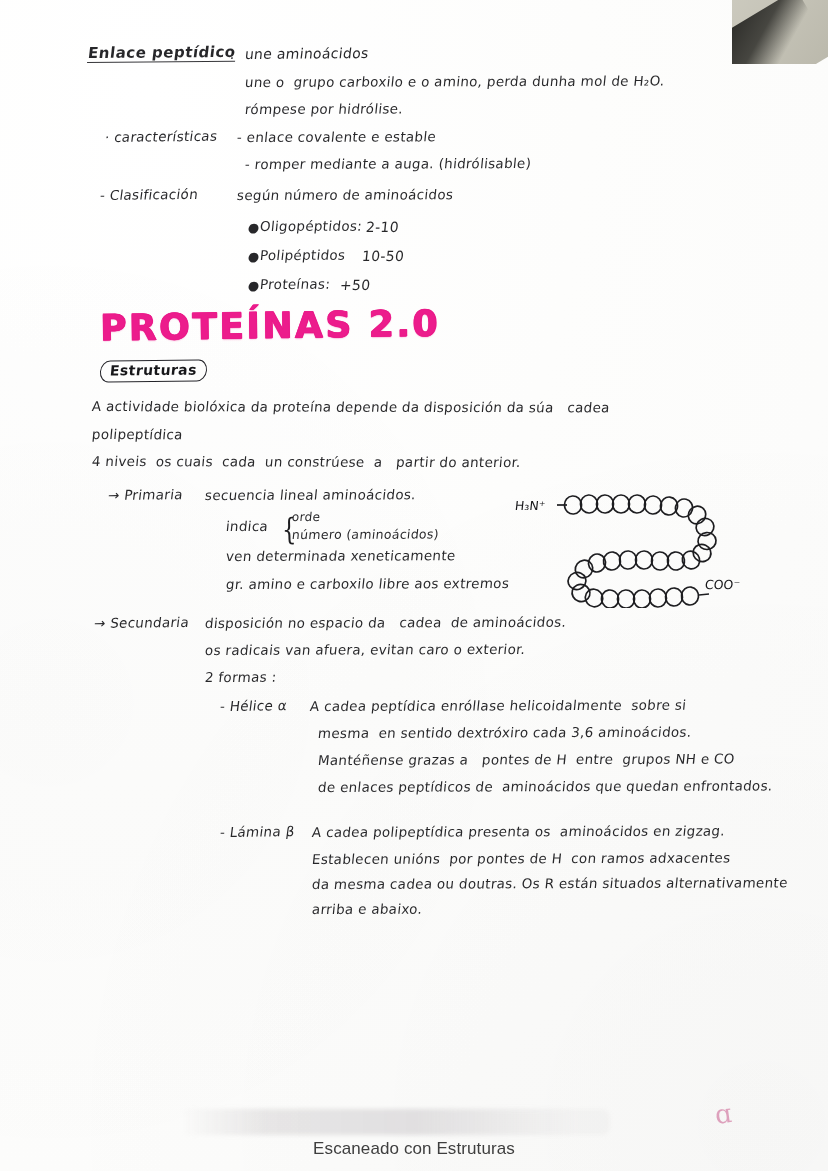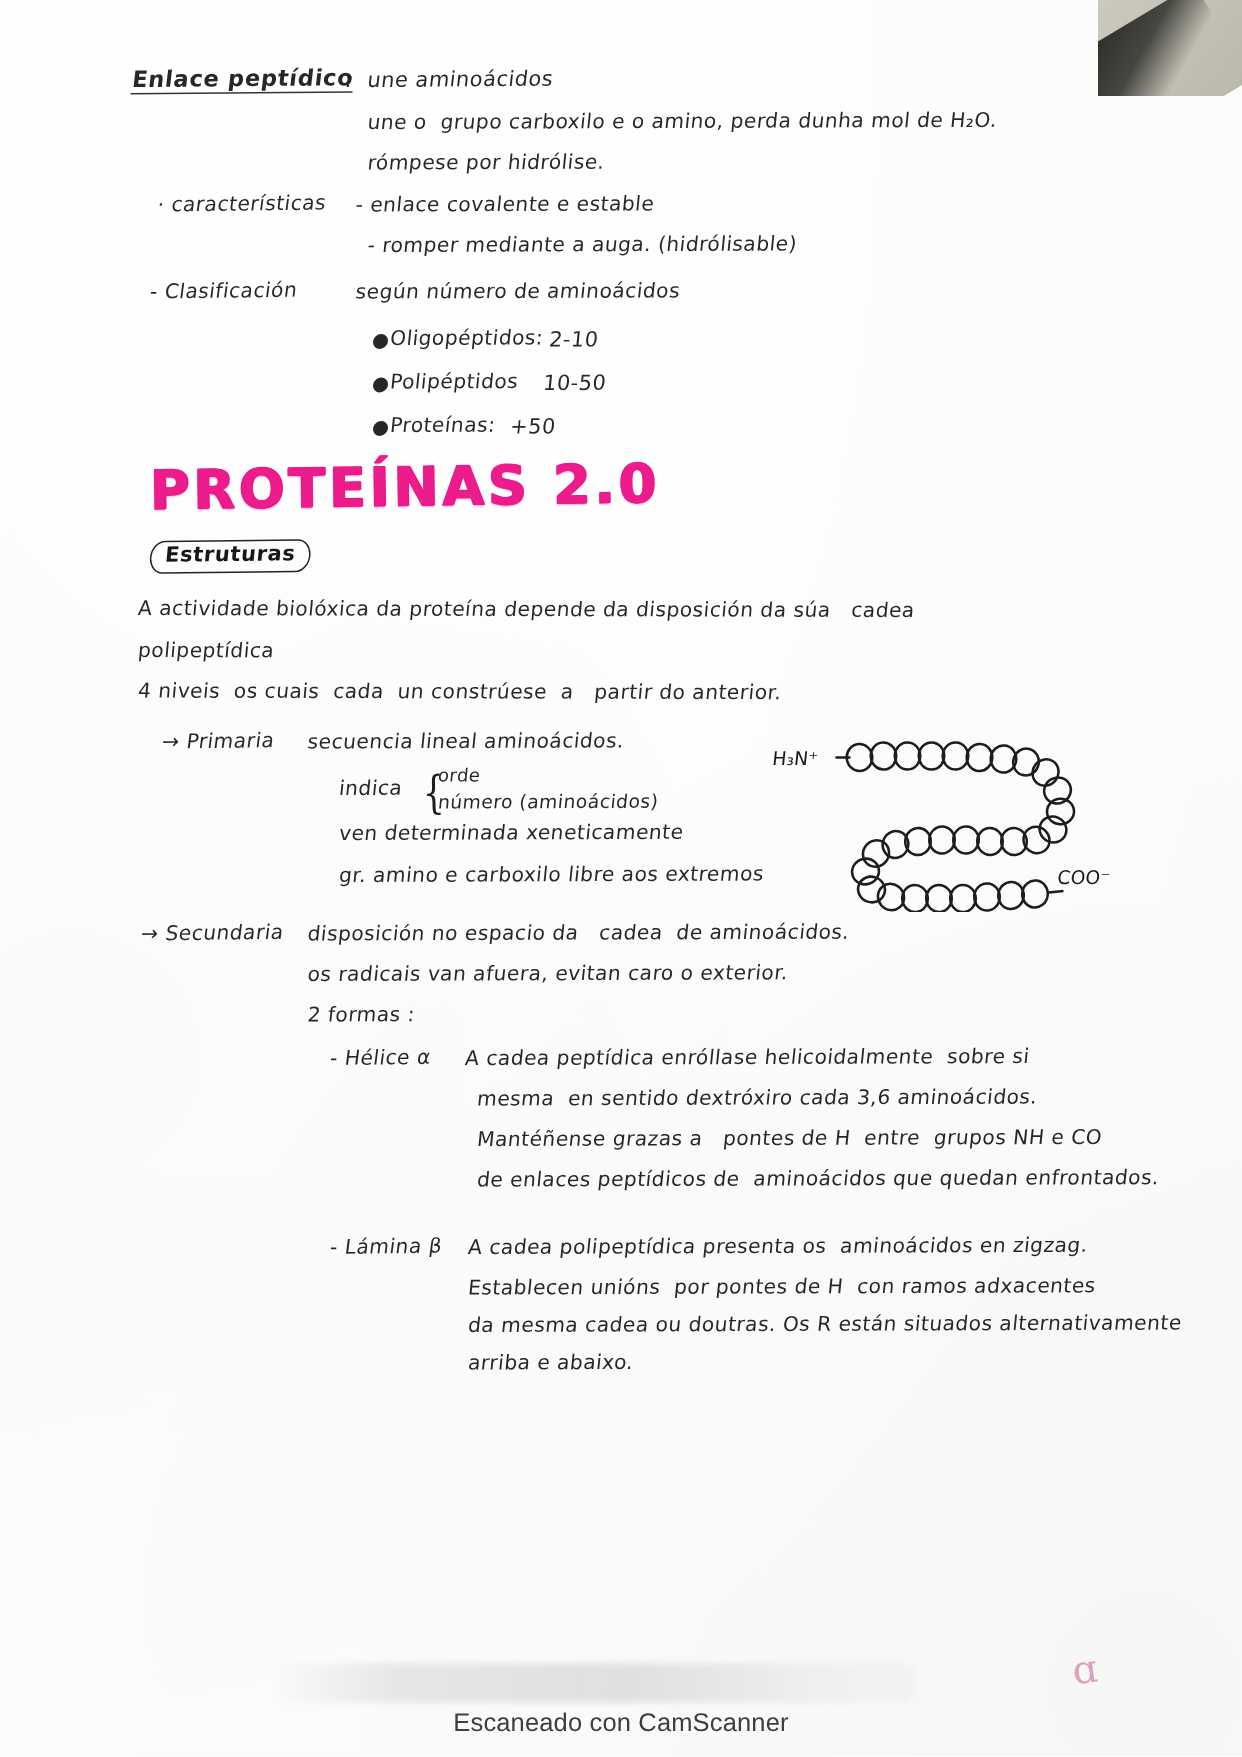--- a/index.html
+++ b/index.html
@@ -287,15 +287,15 @@
   <span class="hw s2" style="left:318px; top:781px; font-size:13.5px;">de enlaces peptídicos de  aminoácidos que quedan enfrontados.</span>
 
   <span class="hw s3" style="left:220px; top:826px; font-size:13.5px;">- Lámina β</span>
   <span class="hw s2" style="left:312px; top:826px; font-size:13.5px;">A cadea polipeptídica presenta os  aminoácidos en zigzag.</span>
   <span class="hw s2" style="left:312px; top:853px; font-size:13.5px;">Establecen unións  por pontes de H  con ramos adxacentes</span>
   <span class="hw s2" style="left:312px; top:878px; font-size:13.5px;">da mesma cadea ou doutras. Os R están situados alternativamente</span>
   <span class="hw s2" style="left:312px; top:903px; font-size:13.5px;">arriba e abaixo.</span>
 
   <div class="footer-smudge"></div>
   <div class="pink-mark">ɑ</div>
-  <div class="footer">Escaneado con CamScanner</div>
+  <div class="footer">Escaneado con Estruturas</div>
 
 </div>
 
 </body></html>

